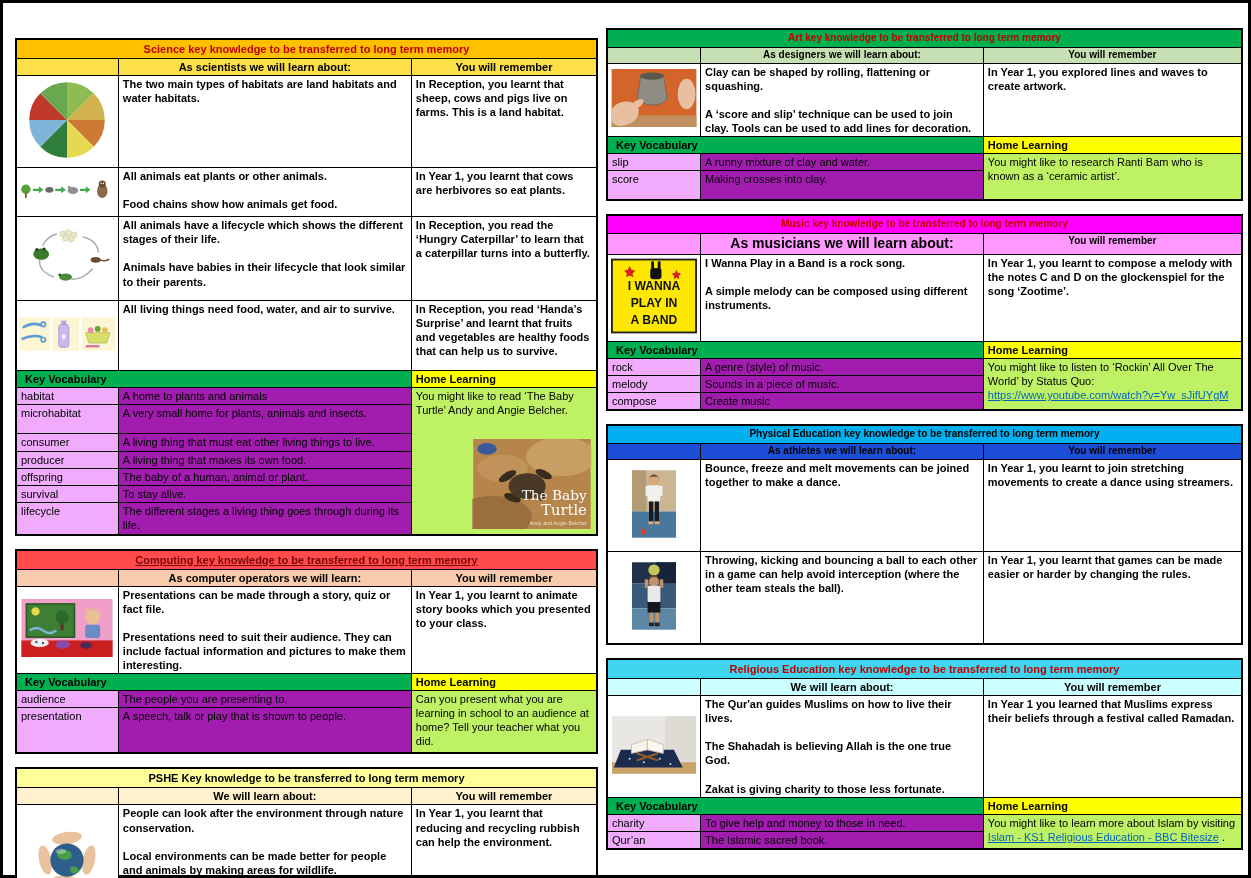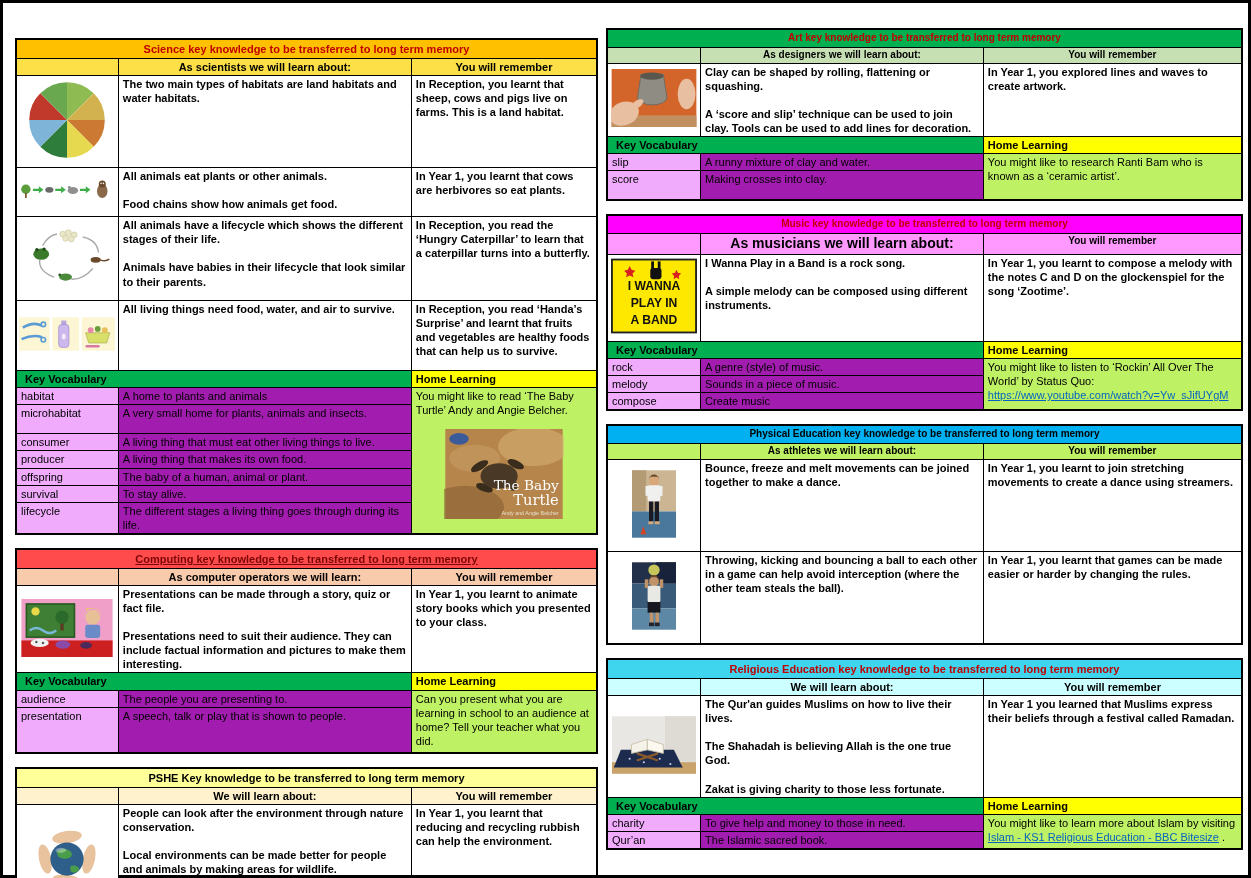--- a/index.html
+++ b/index.html
@@ -27,24 +27,24 @@
   .sci-hdr td{background:#fde047;}
   .comp-title{background:#FF4B4B;color:#7B0606;text-decoration:underline;}
   .comp-hdr td{background:#F8CBAD;}
   .pshe-title{background:#FFFF99;color:#000;}
   .pshe-hdr td{background:#FFF2CC;}
   .art-title{background:#00B050;color:#C00000;}
   .art-hdr td{background:#C6E0B4;}
   .mus-title{background:#FF00FF;color:#C00000;}
   .mus-hdr td{background:#FF99FF;}
   .pe-title{background:#00B0F0;color:#000;}
-  .pe-hdr td{background:#bef264;}
+  .pe-hdr td{background:#1d4ed8;}
   .re-title{background:#3FD5EE;color:#C00000;}
   .re-hdr td{background:#CCFFFF;}
-  .bookwrap{text-align:center;margin-top:12px;}
+  .bookwrap{text-align:right;margin-top:22px;}
 </style>
 </head>
 <body>
 
 <div class="page">
 <div class="cols">
 
   <div class="col-left">
 
     <table class="kt">

